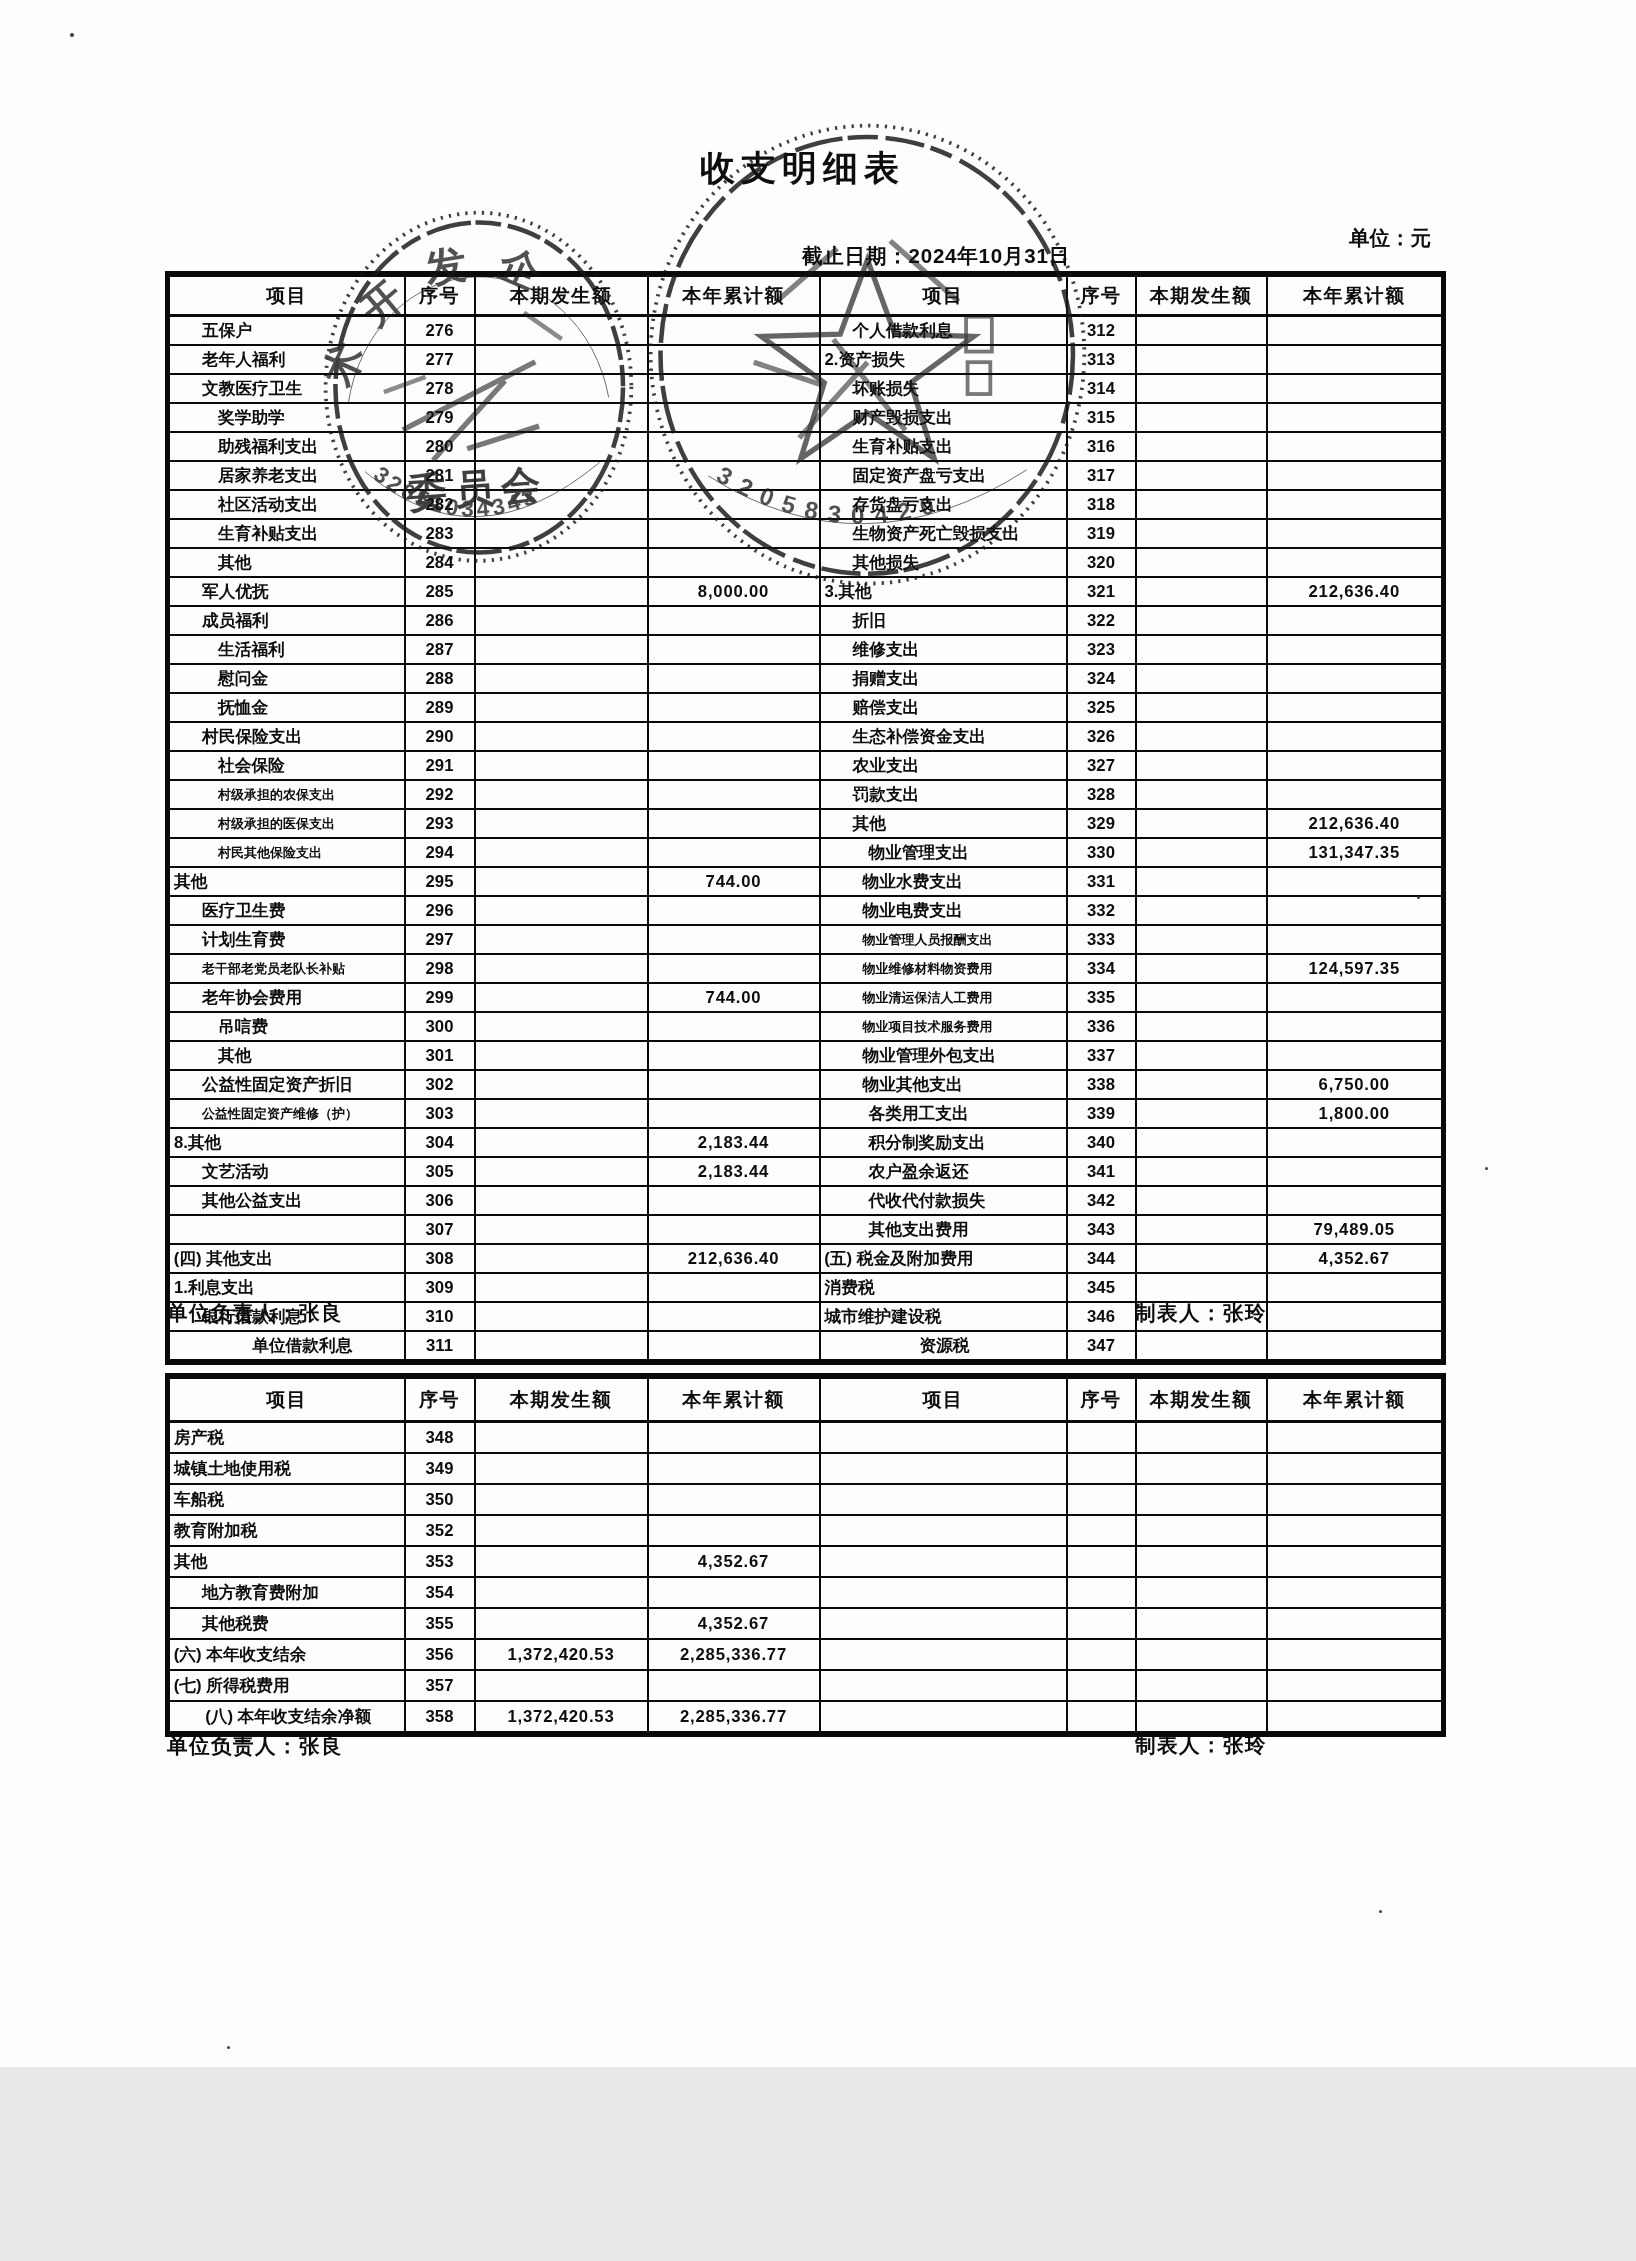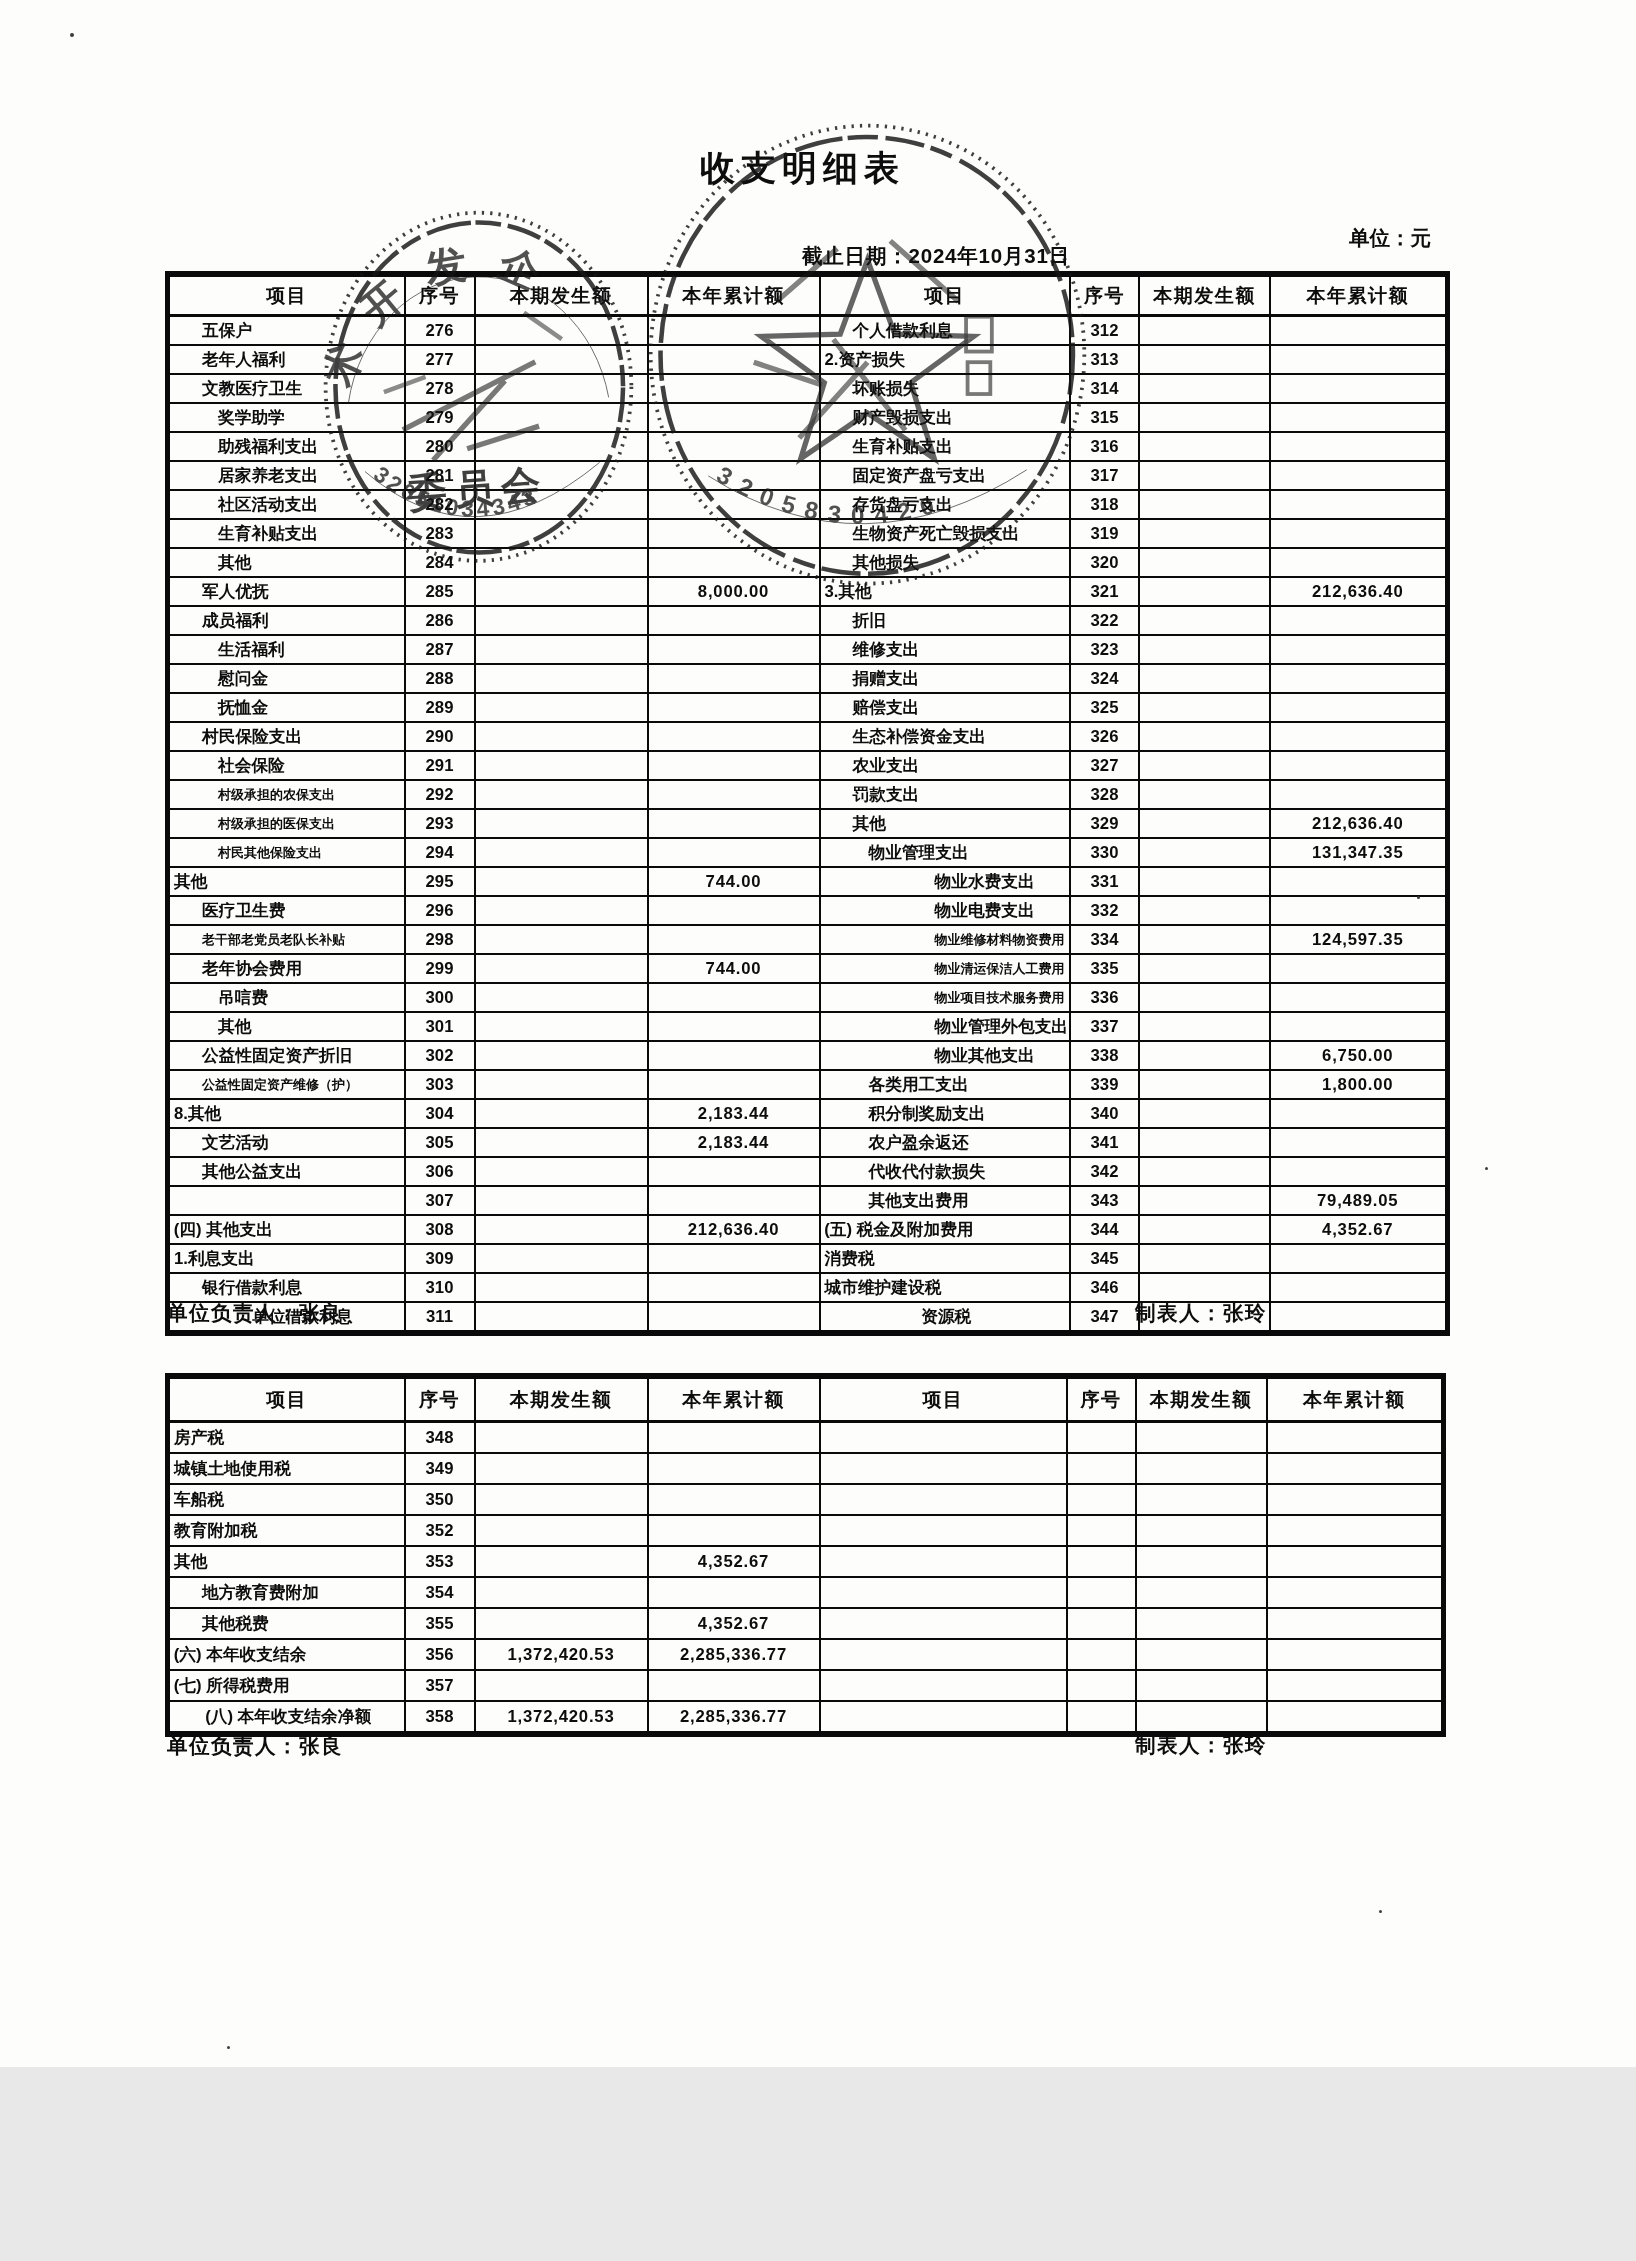--- a/index.html
+++ b/index.html
@@ -22,21 +22,21 @@
   #t2 td{height:27px;}
   table.rpt tr:last-child td{border-bottom:6.8px solid #0a0a0a;text-align:center;}
   td.item{font-size:16.7px;font-weight:700;text-align:left;}
   td.no{font-size:16.7px;font-weight:700;text-align:center;}
   td.amt{font-size:16.7px;font-weight:700;text-align:center;letter-spacing:0.8px;}
   td.sm{font-size:13px;}
   td.i0{padding-left:3.8px;}
   td.i1{padding-left:4px;}
   td.i2{padding-left:32px;}
   td.i3{padding-left:48px;}
-  td.i4{padding-left:114px;}
+  td.i4{padding-left:42px;}
   .footer{font-size:20.5px;font-weight:700;letter-spacing:1.5px;}
   .seal{position:absolute;opacity:0.82;}
   .seal path,.seal ellipse,.seal polygon,.seal rect{stroke:#161616;fill:none;}
   .seal text{fill:#161616;stroke:none;font-family:"Liberation Sans","DejaVu Sans",sans-serif;}
   .speck{position:absolute;background:#3c3c3c;border-radius:50%;}
 </style>
 </head>
 <body>
 
 <div class="page">
@@ -273,20 +273,30 @@
           <td class="item i2">医疗卫生费</td>
           <td class="no">296</td>
           <td class="amt"></td>
           <td class="amt"></td>
           <td class="item i4">物业电费支出</td>
           <td class="no">332</td>
           <td class="amt"></td>
           <td class="amt"></td>
         </tr>
         <tr>
+          <td class="item i2">计划生育费</td>
+          <td class="no">297</td>
+          <td class="amt"></td>
+          <td class="amt"></td>
+          <td class="item i4 sm">物业管理人员报酬支出</td>
+          <td class="no">333</td>
+          <td class="amt"></td>
+          <td class="amt"></td>
+        </tr>
+        <tr>
           <td class="item i2 sm">老干部老党员老队长补贴</td>
           <td class="no">298</td>
           <td class="amt"></td>
           <td class="amt"></td>
           <td class="item i4 sm">物业维修材料物资费用</td>
           <td class="no">334</td>
           <td class="amt"></td>
           <td class="amt">124,597.35</td>
         </tr>
         <tr>

